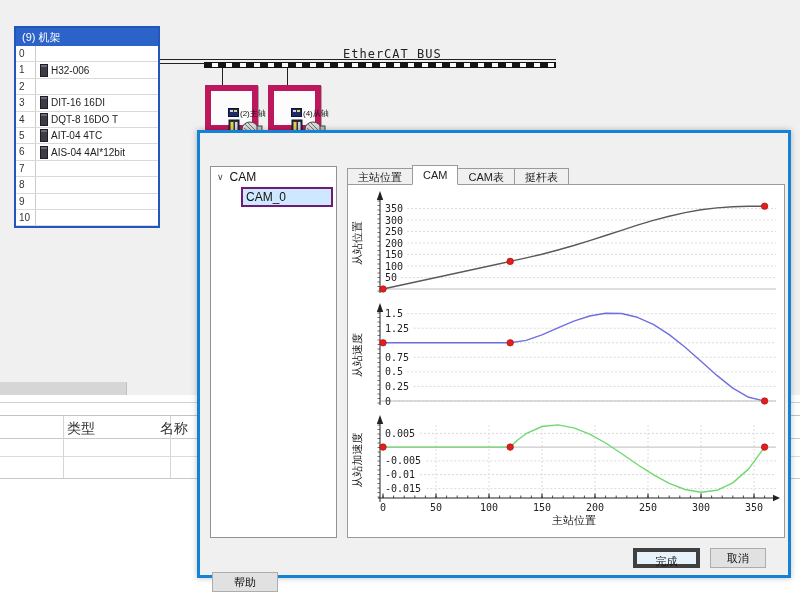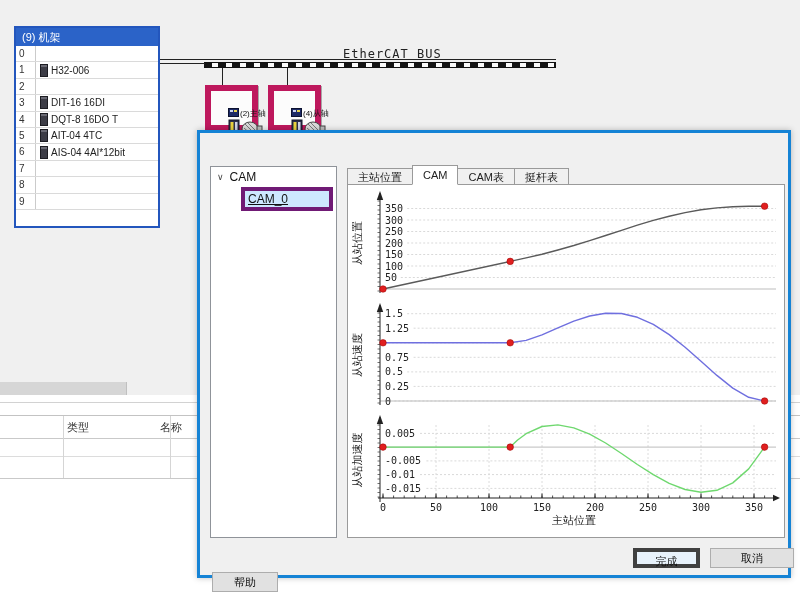--- a/index.html
+++ b/index.html
@@ -8,21 +8,21 @@
   
   .bg-white{position:absolute;left:0;top:395px;width:800px;height:200px;background:#ffffff;}
   .bg-graybar{position:absolute;left:0;top:382px;width:126px;height:13px;background:#d6d6d6;border-right:1px solid #c0c0c0;}
   .bg-hline{position:absolute;left:0;top:402px;width:800px;height:1px;background:#d2d2d2;}
   .bg-table{position:absolute;left:0;top:415px;width:800px;height:62px;background:#fff;border-top:1px solid #c3c3c3;}
   .bg-table .hrow{position:absolute;left:0;top:0;width:100%;height:22px;border-bottom:1px solid #c9c9c9;}
   .bg-table .r1{position:absolute;left:0;top:22px;width:100%;height:18px;border-bottom:1px solid #dcdcdc;}
   .bg-table .r2{position:absolute;left:0;top:40px;width:100%;height:22px;border-bottom:1px solid #c9c9c9;}
   .bg-table .v1{position:absolute;left:63px;top:0;width:1px;height:62px;background:#d5d5d5;}
   .bg-table .v2{position:absolute;left:170px;top:0;width:1px;height:62px;background:#d5d5d5;}
-  .bg-col{position:absolute;top:4px;font-size:11px;color:#333;}
+  .bg-col{position:absolute;top:4px;font-size:14px;color:#333;}
   
   .rack{position:absolute;left:14px;top:26px;width:146px;height:202px;background:#fff;border:2px solid #2356bd;box-sizing:border-box;}
   .rack-head{height:18px;background:#2b63c8;color:#fff;font-size:11px;line-height:18px;padding-left:6px;}
   .rack-row{position:relative;height:16.4px;border-bottom:1px solid #dadada;font-size:10px;color:#222;display:flex;align-items:center;box-sizing:border-box;}
   .rk-num{display:inline-block;width:20px;padding-left:3px;border-right:1px solid #cbcbcb;height:100%;line-height:16px;box-sizing:border-box;color:#333;}
   .rk-mod{display:flex;align-items:center;padding-left:4px;gap:3px;}
   .mod-ic{display:inline-block;width:6px;height:11px;background:#3c3c46;border:1px solid #1c1c22;box-shadow:inset 0 2px 0 #6a6a74;}
   
   .bus-label{position:absolute;left:343px;top:47px;font-family:"DejaVu Sans Mono","Liberation Mono",monospace;font-size:12px;color:#222;letter-spacing:1px;}
   .bus-thin{position:absolute;left:160px;top:59px;width:396px;height:1px;background:#222;}
@@ -34,31 +34,31 @@
   .node1{left:205px;} .node2{left:268px;}
   .node-head{display:flex;align-items:center;gap:1px;font-size:8px;color:#111;line-height:9px;white-space:nowrap;}
   
   .dialog{position:absolute;left:197px;top:130px;width:594px;height:448px;background:#f0f0f0;border:3px solid #1583d5;box-sizing:border-box;box-shadow:0 0 6px rgba(0,0,0,.25);}
   .titlebar{position:absolute;left:-3px;top:-3px;width:594px;height:28px;background:#1583d5;display:flex;align-items:center;color:#fff;font-size:12px;}
   .titlebar .ticon{margin:0 5px 0 7px;display:flex;}
   .close-btn{position:absolute;right:3px;top:0;width:33px;height:27px;background:#c75050;color:#111;font-size:13px;font-weight:bold;display:flex;align-items:center;justify-content:center;cursor:default;}
   .tree-panel{position:absolute;left:10px;top:33px;width:127px;height:372px;background:#fff;border:1px solid #8f9399;box-sizing:border-box;font-size:12px;color:#111;}
   .tree-root{display:flex;align-items:center;gap:6px;padding:3px 0 2px 6px;}
   .tree-chevron{font-size:9px;color:#444;}
-  .tree-child{margin-left:30px;margin-top:1px;width:92px;background:#cde8ff;border:4px solid #701a75;padding:1px 3px;box-sizing:border-box;text-decoration:underline;}
+  .tree-child{margin-left:30px;margin-top:1px;width:92px;background:#cde8ff;border:2px solid #701a75;padding:1px 3px;box-sizing:border-box;}
   .tabs{position:absolute;left:147px;top:33px;height:19px;display:flex;align-items:flex-end;z-index:3;}
   .tab{height:17px;line-height:17px;padding:0 10px;font-size:11px;color:#222;background:#f0f0f0;border:1px solid #9a9a9a;margin-right:-1px;box-sizing:border-box;}
   .tab.active{height:20px;line-height:19px;background:#fff;border-bottom:1px solid #fff;position:relative;z-index:4;}
   .tab-panel{position:absolute;left:147px;top:51px;width:438px;height:354px;background:#fff;border:1px solid #9a9a9a;box-sizing:border-box;z-index:2;}
   .chart{position:absolute;left:2px;}
   #chart0{top:4px;} #chart1{top:116px;} #chart2{top:228px;}
   .btn{position:absolute;height:20px;background:#e1e1e1;border:1px solid #adadad;font-size:11px;color:#111;text-align:center;line-height:18px;box-sizing:border-box;}
   .btn-help{left:12px;top:415px;width:66px;margin-top:24px;}
   .btn-finish{left:433px;top:415px;width:67px;border:4px solid #404040;background:#e8f2fb;}
-  .btn-cancel{left:510px;top:415px;width:84px;}
+  .btn-cancel{left:510px;top:415px;width:56px;}
   svg text{font-family:"DejaVu Sans Mono","Liberation Mono",monospace;}
   svg .cjk{font-family:"Liberation Sans","DejaVu Sans",sans-serif;}
 </style>
 </head>
 <body>
 
 <div class="screen">
 
   <div class="bg-white"></div>
   <div class="bg-graybar"></div>
@@ -122,20 +122,24 @@
         <div class="rack-row">
           <span class="rk-num">7</span>
           <span class="rk-mod"></span>
         </div>
         <div class="rack-row">
           <span class="rk-num">8</span>
           <span class="rk-mod"></span>
         </div>
         <div class="rack-row">
           <span class="rk-num">9</span>
+          <span class="rk-mod"></span>
+        </div>
+        <div class="rack-row">
+          <span class="rk-num">10</span>
           <span class="rk-mod"></span>
         </div>
       </div>
   </div>
 
   <div class="bus-label">EtherCAT BUS</div>
   <div class="bus-thin"></div>
   <div class="bus-bar"></div>
   <div class="rack-link"></div>
   <div class="drop1"></div>

